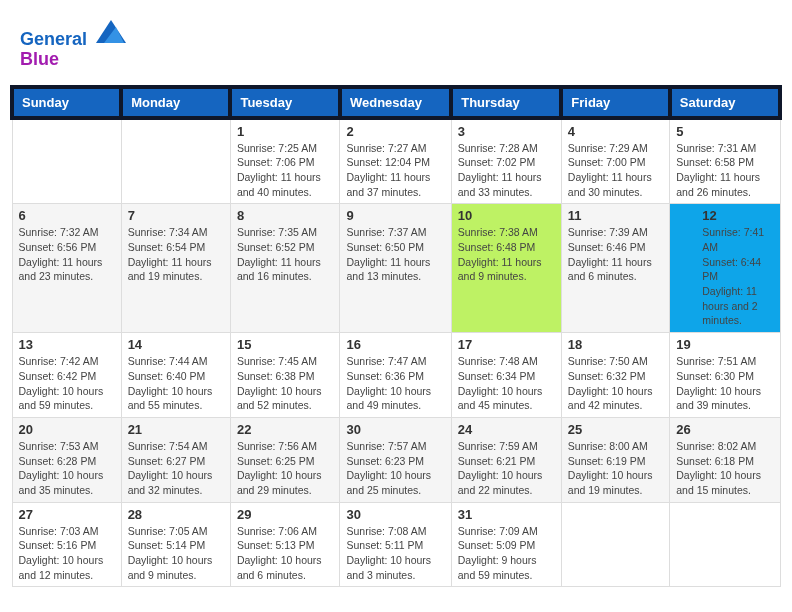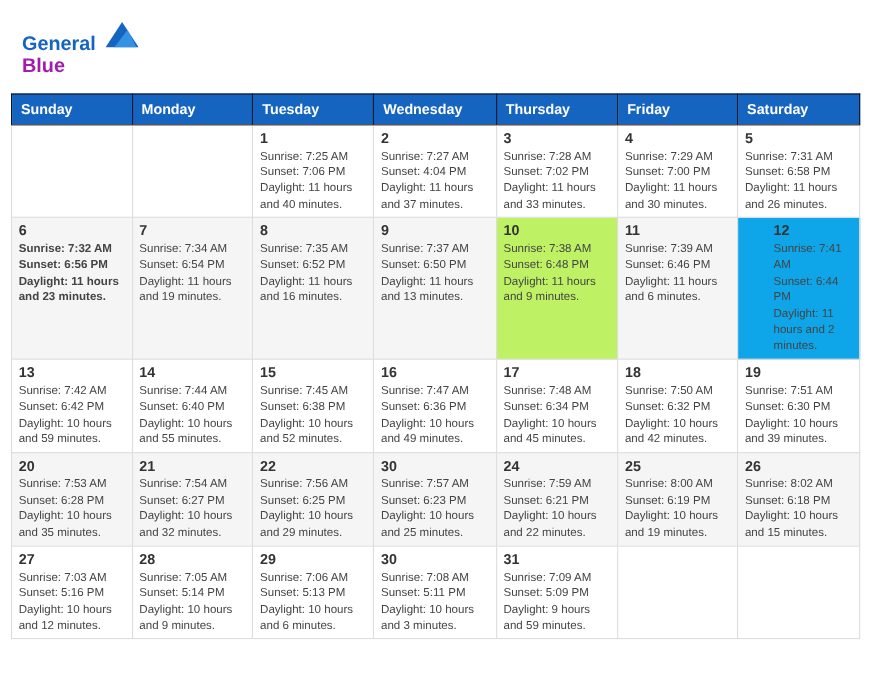--- a/index.html
+++ b/index.html
@@ -53,21 +53,21 @@
       border-collapse: collapse;
       font-size: 11px;
     }
     .calendar th {
       background-color: #1565c0;
       color: #fff;
       text-align: left;
       padding: 6px 8px;
       font-size: 13px;
       font-weight: bold;
-      border: 1px solid #0f172a;
+      border: 4px solid #0f172a;
     }
     .calendar td {
       border: 1px solid #ddd;
       vertical-align: top;
       padding: 4px 6px;
       width: 113px;
       min-height: 80px;
       background: #fff;
     }
     .calendar tr:nth-child(even) td {
@@ -130,21 +130,21 @@
         <td class="empty-cell"></td>
         <td>
           <div class="day-number">1</div>
           <div class="day-info" style="white-space: pre-line;">Sunrise: 7:25 AM
 Sunset: 7:06 PM
 Daylight: 11 hours and 40 minutes.</div>
         </td>
         <td>
           <div class="day-number">2</div>
           <div class="day-info" style="white-space: pre-line;">Sunrise: 7:27 AM
-Sunset: 4:04 PM
+Sunset: 12:04 PM
 Daylight: 11 hours and 37 minutes.</div>
         </td>
         <td>
           <div class="day-number">3</div>
           <div class="day-info" style="white-space: pre-line;">Sunrise: 7:28 AM
 Sunset: 7:02 PM
 Daylight: 11 hours and 33 minutes.</div>
         </td>
         <td>
           <div class="day-number">4</div>
@@ -155,21 +155,21 @@
         <td>
           <div class="day-number">5</div>
           <div class="day-info" style="white-space: pre-line;">Sunrise: 7:31 AM
 Sunset: 6:58 PM
 Daylight: 11 hours and 26 minutes.</div>
         </td>
       </tr>
       <tr>
         <td style="background-color: rgb(245, 245, 245);">
           <div class="day-number">6</div>
-          <div class="day-info" style="white-space: pre-line; font-weight: bold;">Sunrise: 7:32 AM
+          <div class="day-info" style="white-space: pre-line;">Sunrise: 7:32 AM
 Sunset: 6:56 PM
 Daylight: 11 hours and 23 minutes.</div>
         </td>
         <td style="background-color: rgb(245, 245, 245);">
           <div class="day-number">7</div>
           <div class="day-info" style="white-space: pre-line;">Sunrise: 7:34 AM
 Sunset: 6:54 PM
 Daylight: 11 hours and 19 minutes.</div>
         </td>
         <td style="background-color: rgb(245, 245, 245);">

